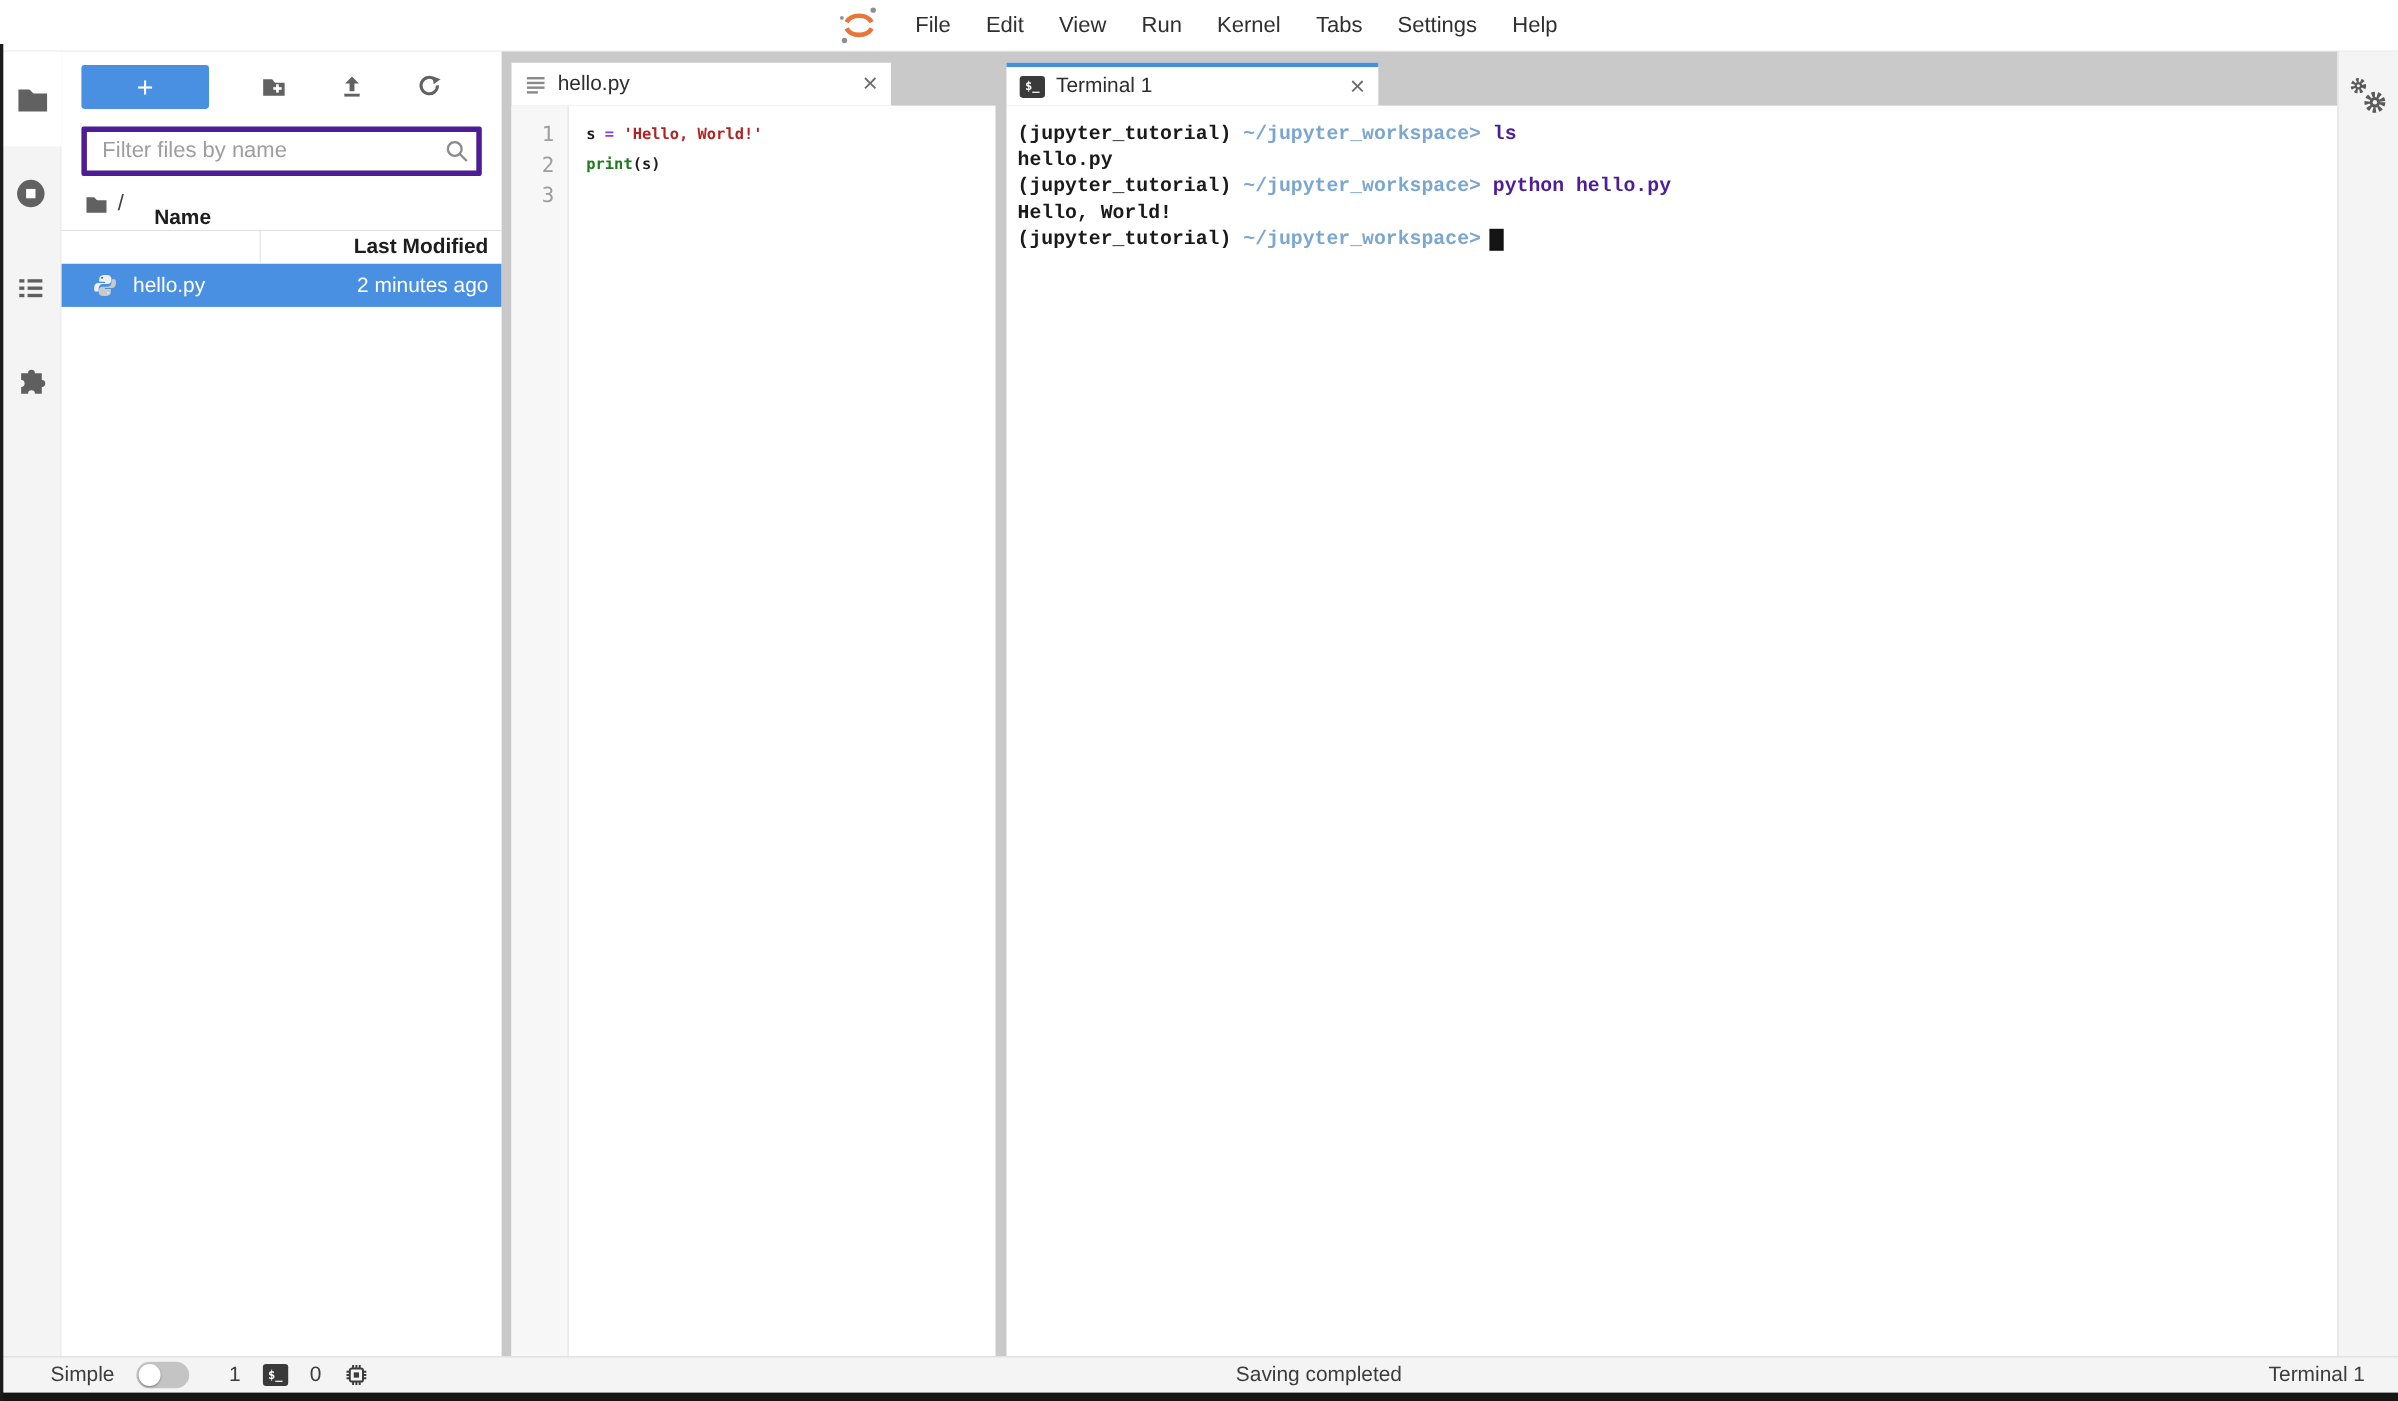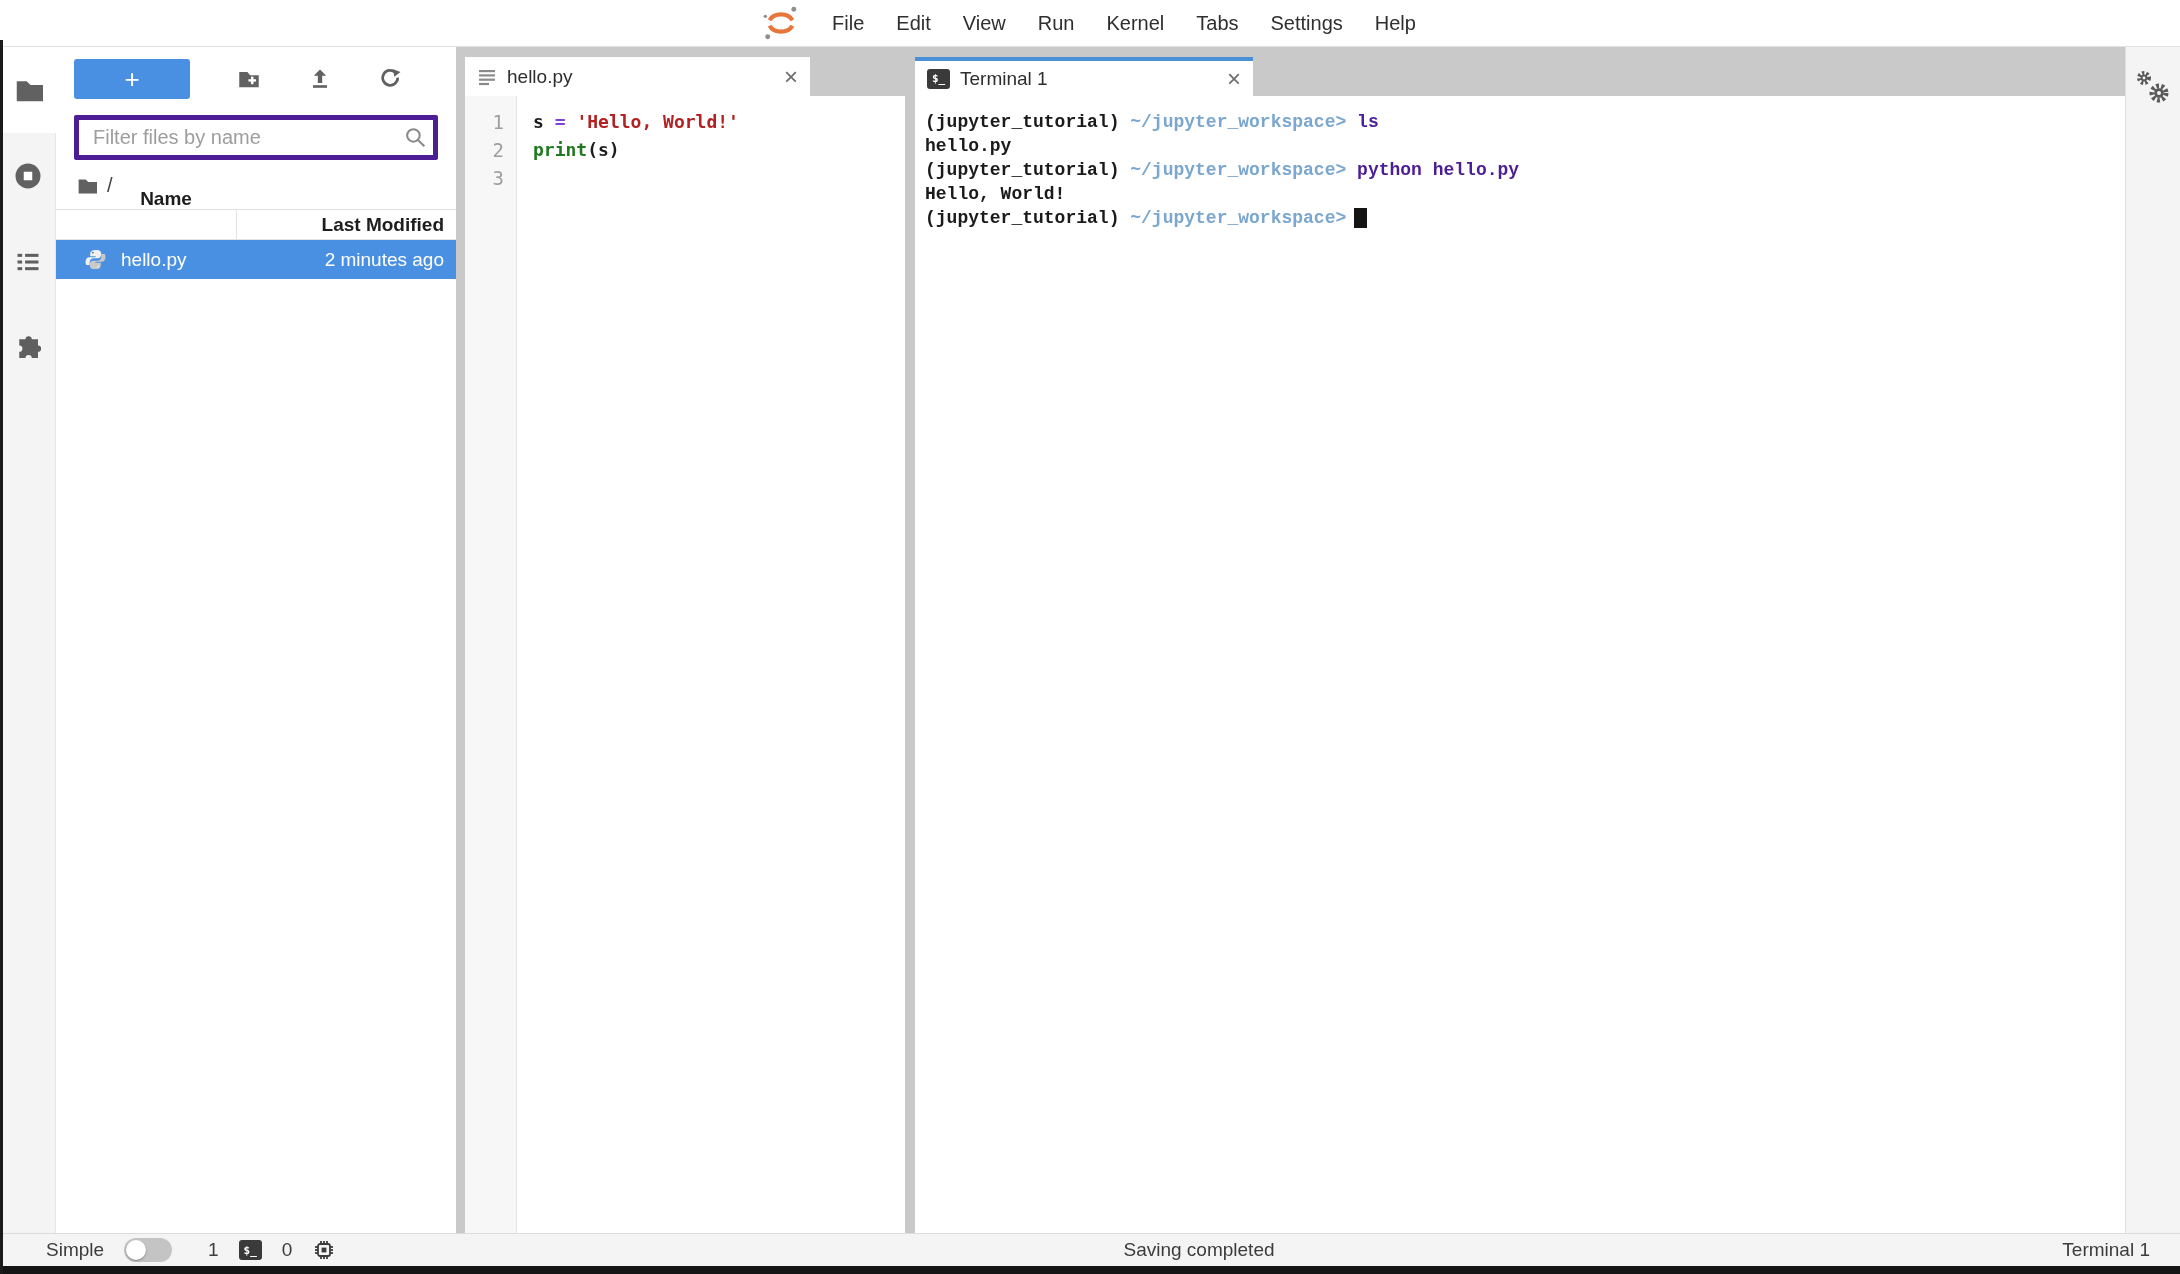--- a/index.html
+++ b/index.html
@@ -67,21 +67,21 @@
   .terminal-panel .tab{width:338px; border-top:4px solid var(--tab-active-border);}
 
   .panel-content{position:absolute; top:39px; left:0; right:0; bottom:0; background:#fff;}
 
   
   .editor-body{display:flex; height:100%;}
   .gutter{width:52px; background:#f7f7f7; border-right:1px solid #e3e3e3;
     padding:12px 12px 0 0; text-align:right;
     font-family:"DejaVu Sans Mono", monospace; font-size:19px; line-height:28px; color:#9e9e9e;}
   .code{flex:1; padding:12px 0 0 16px; font-family:"DejaVu Sans Mono", monospace;
-    font-size:18px; line-height:28px; font-weight:bold; color:#1c1c1c; white-space:pre;}
+    font-size:14px; line-height:28px; font-weight:bold; color:#1c1c1c; white-space:pre;}
   .tok-op{color:var(--operator-purple);}
   .tok-str{color:var(--string);}
   .tok-builtin{color:var(--builtin-green);}
   .tok-plain{color:#1c1c1c;}
 
   
   .term-body{padding:14px 0 0 10px; font-family:"Liberation Mono", monospace;
     font-size:18px; line-height:24px; font-weight:bold; color:#1a1a1a; white-space:pre; height:100%;}
   .t-path{color:var(--terminal-path);}
   .t-cmd{color:#4c1d95;}

